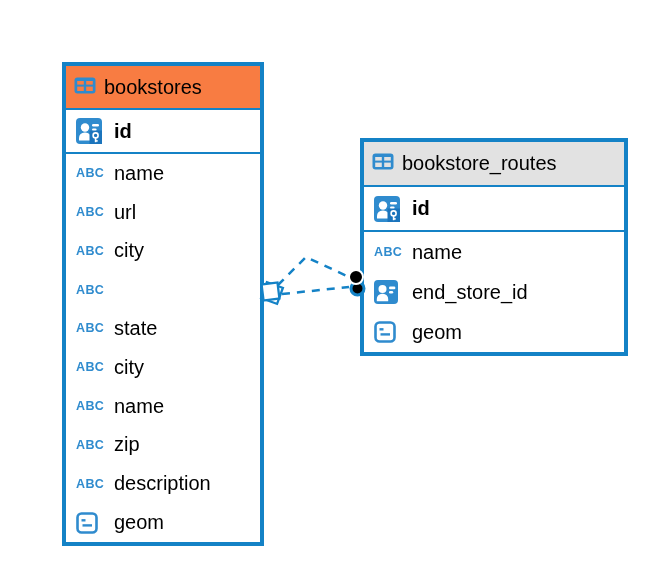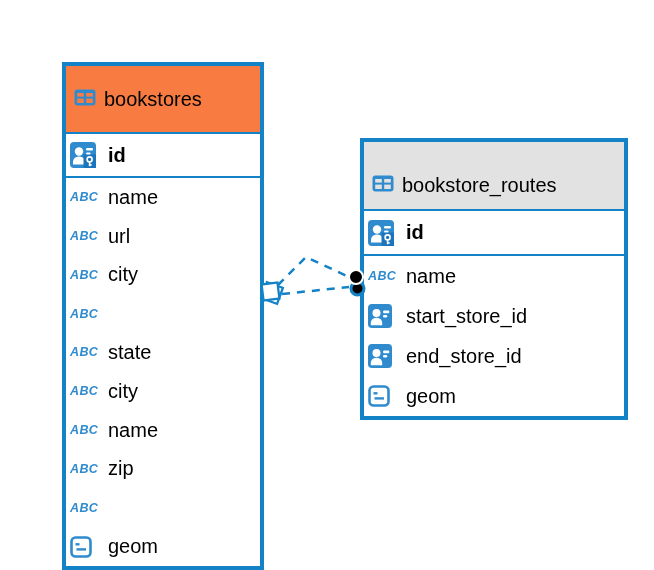--- a/index.html
+++ b/index.html
@@ -11,35 +11,35 @@
   }
   .erd-table{
     position:absolute;
     box-sizing:border-box;
     border:4px solid #1482C6;
     background:#fff;
     z-index:1;
   }
   .erd-table-header{
     display:flex;align-items:center;gap:8px;
-    padding:12px 8px;
+    padding:0 8px;
     border-bottom:2px solid #1482C6;
     font-size:20px;
     white-space:nowrap;
   }
   .erd-row{
     display:flex;align-items:center;gap:8px;
-    padding:0 4px;
+    padding:0 10px;
     font-size:20px;
     white-space:nowrap;
     background:#fff;
   }
   .erd-row .icon-slot{
     width:30px;min-width:30px;
-    display:flex;align-items:center;justify-content:flex-start;font-style:italic;
+    display:flex;align-items:center;justify-content:flex-start;
   }
   #table-bookstores{left:62px;top:62px;width:202px;}
   #table-bookstores .erd-table-header{height:42px;}
   #table-bookstores .erd-row{height:38.8px;}
   #table-bookstores .erd-row.pk-row{height:42px;}
   #table-bookstore_routes{left:360px;top:138px;width:268px;}
   #table-bookstore_routes .erd-table-header{height:43px;}
   #table-bookstore_routes .erd-row{height:40px;}
   #table-bookstore_routes .erd-row.pk-row{height:43px;}
   .pk-row{
@@ -133,36 +133,37 @@
       <div class="erd-row">
         <span class="icon-slot">
           <span class="abc-glyph">ABC</span>
         </span>
         <span>zip</span>
       </div>
       <div class="erd-row">
         <span class="icon-slot">
           <span class="abc-glyph">ABC</span>
         </span>
+        <span>description</span>
       </div>
       <div class="erd-row">
         <span class="icon-slot">
           <svg width="22" height="22" viewBox="0 0 22 22">
             <rect x="1.5" y="1.5" width="19" height="19" rx="4" fill="none" stroke="#2F8BCE" stroke-width="2.6"></rect>
             <line x1="5.5" y1="8.3" x2="9.5" y2="8.3" stroke="#2F8BCE" stroke-width="2.4"></line>
             <line x1="6.5" y1="13.4" x2="16" y2="13.4" stroke="#2F8BCE" stroke-width="2.4"></line>
           </svg>
         </span>
         <span>geom</span>
       </div>
     </div>
 </div>
 
 <div class="erd-table" id="table-bookstore_routes">
-  <div class="erd-table-header" style="background: rgb(226, 226, 226); align-items: flex-end;">
+  <div class="erd-table-header" style="background: rgb(226, 226, 226);">
     <span class="icon-holder"><svg width="22" height="17" viewBox="0 0 22 17">
           <rect x="0.5" y="0.5" width="21" height="16" rx="3" fill="#2F8BCE"></rect>
           <rect x="3.2" y="4" width="6.6" height="3.6" fill="#E2E2E2"></rect>
           <rect x="12.2" y="4" width="6.6" height="3.6" fill="#E2E2E2"></rect>
           <rect x="3.2" y="9.6" width="6.6" height="4.4" fill="#E2E2E2"></rect>
           <rect x="12.2" y="9.6" width="6.6" height="4.4" fill="#E2E2E2"></rect>
         </svg></span>
     <span>bookstore_routes</span>
   </div>
   <div>
@@ -180,32 +181,20 @@
             <line x1="19.6" y1="22.9" x2="21.7" y2="22.9" stroke="#fff" stroke-width="1.6"></line>
           </svg>
         </span>
         <span>id</span>
       </div>
       <div class="erd-row">
         <span class="icon-slot">
           <span class="abc-glyph">ABC</span>
         </span>
         <span>name</span>
-      </div>
-      <div class="erd-row">
-        <span class="icon-slot">
-          <svg width="24" height="24" viewBox="0 0 24 24">
-            <rect width="24" height="24" rx="4" fill="#2F8BCE"></rect>
-            <circle cx="8.5" cy="9" r="4" fill="#fff"></circle>
-            <path d="M2.8 21.2 v-2.2 a5.2 5.2 0 0 1 5.2 -5.2 h1 a5.2 5.2 0 0 1 5.2 5.2 v2.2 z" fill="#fff"></path>
-            <rect x="15" y="6.6" width="6.4" height="2.6" rx="1.3" fill="#fff"></rect>
-            <rect x="15" y="11" width="4.2" height="2.6" rx="1.3" fill="#fff"></rect>
-          </svg>
-        </span>
-        <span>start_store_id</span>
       </div>
       <div class="erd-row">
         <span class="icon-slot">
           <svg width="24" height="24" viewBox="0 0 24 24">
             <rect width="24" height="24" rx="4" fill="#2F8BCE"></rect>
             <circle cx="8.5" cy="9" r="4" fill="#fff"></circle>
             <path d="M2.8 21.2 v-2.2 a5.2 5.2 0 0 1 5.2 -5.2 h1 a5.2 5.2 0 0 1 5.2 5.2 v2.2 z" fill="#fff"></path>
             <rect x="15" y="6.6" width="6.4" height="2.6" rx="1.3" fill="#fff"></rect>
             <rect x="15" y="11" width="4.2" height="2.6" rx="1.3" fill="#fff"></rect>
           </svg>

